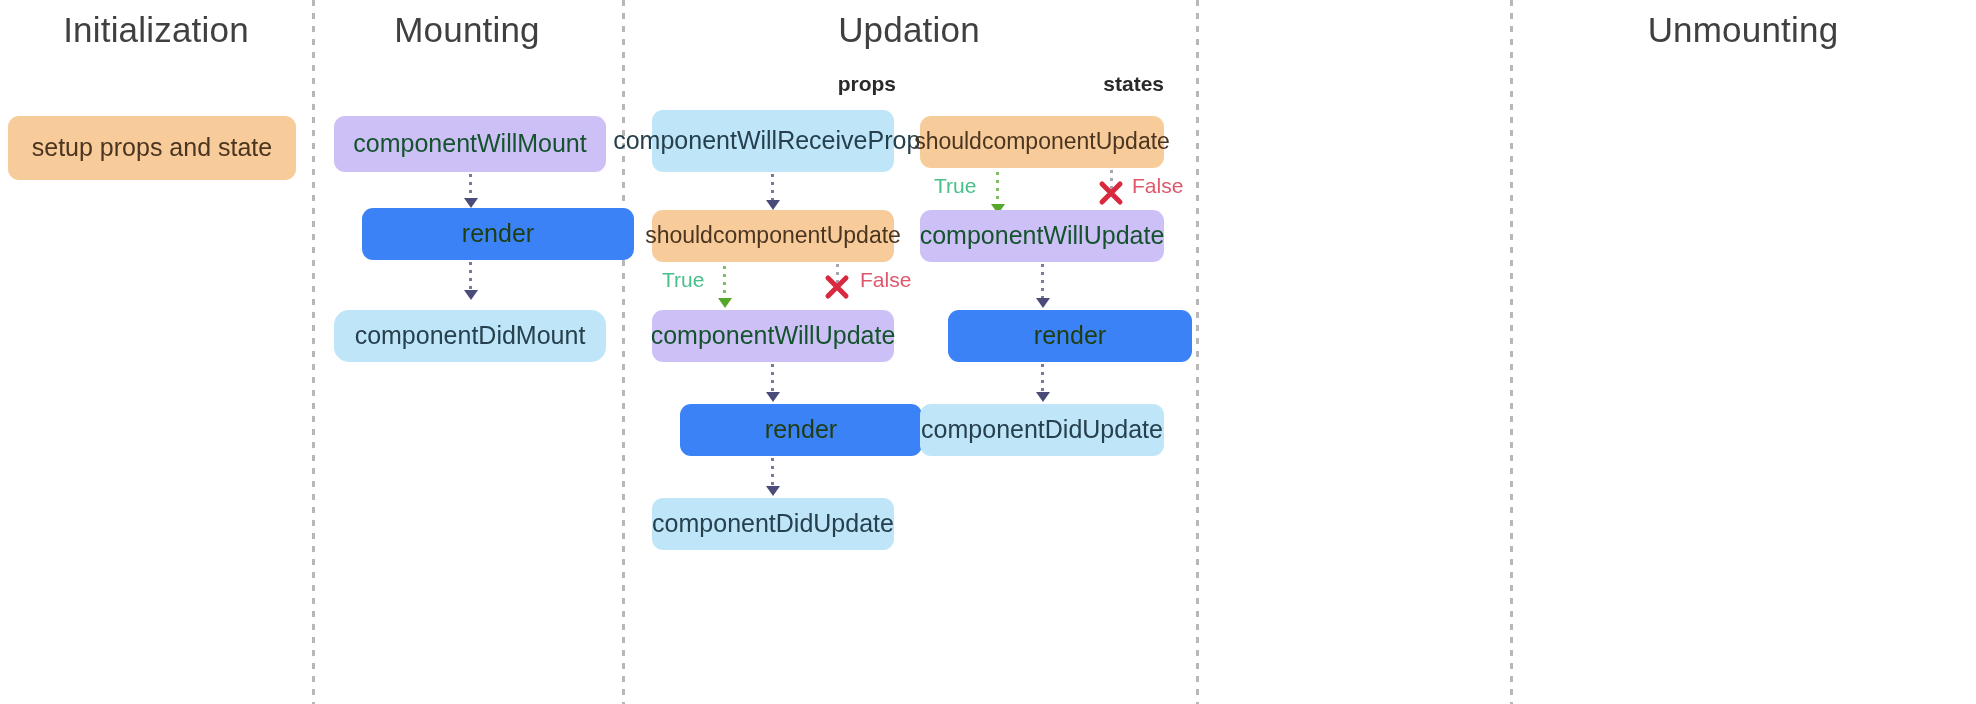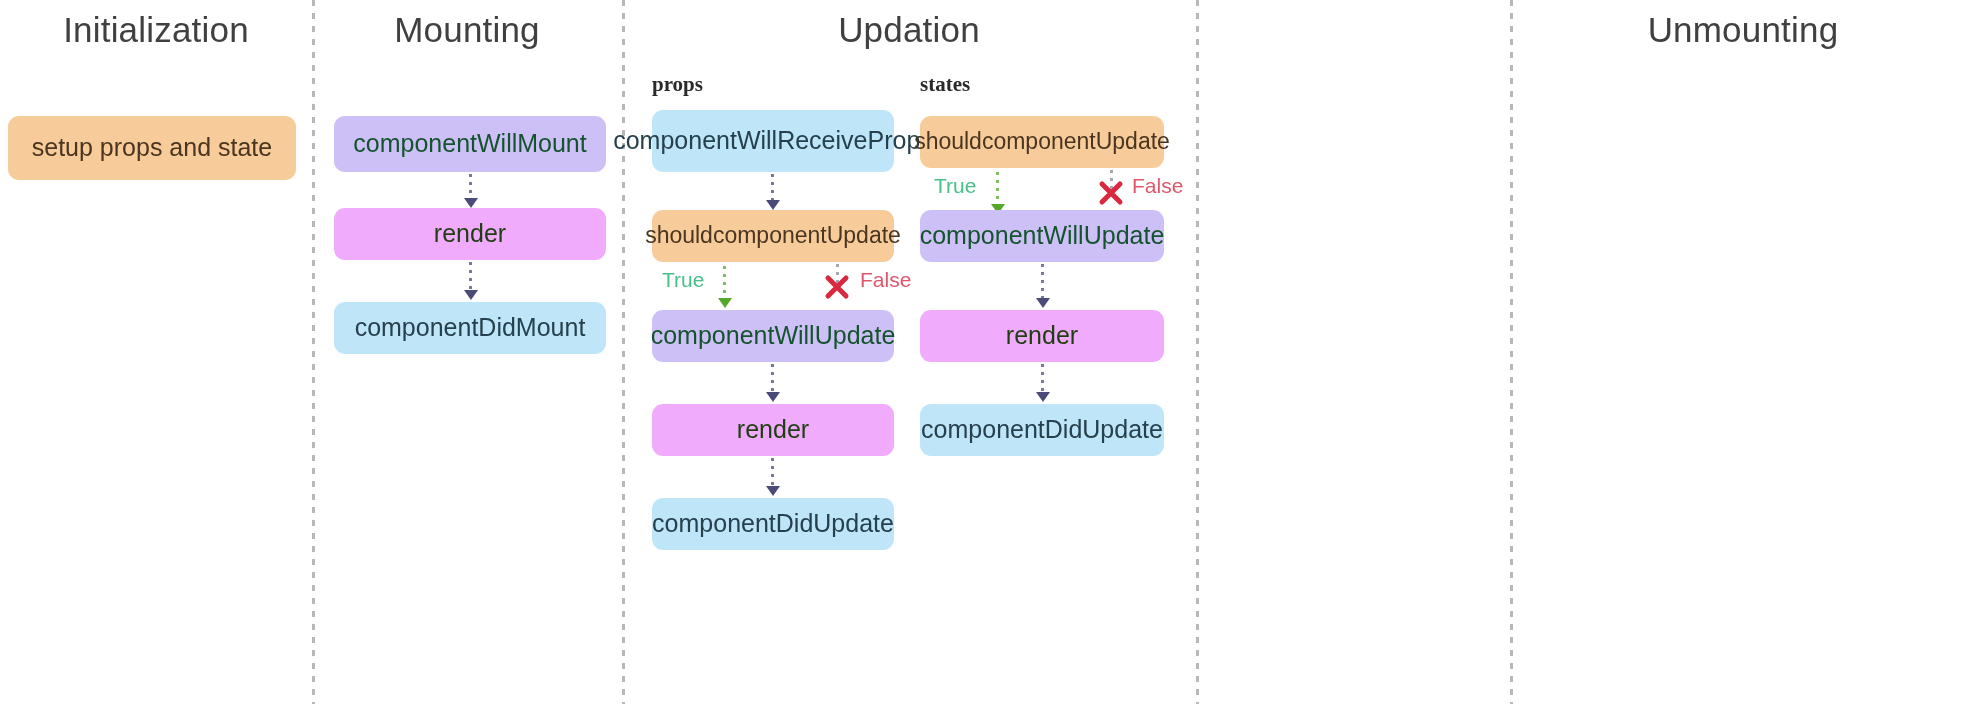--- a/index.html
+++ b/index.html
@@ -35,46 +35,45 @@
     font-size: 35px;
     font-weight: 400;
     color: #404040;
     letter-spacing: 0.2px;
     white-space: nowrap;
   }
 
   
   .sub-title {
     position: absolute;
-    text-align: left;
+    text-align: right;
     font-size: 21px;
     font-weight: 700;
     color: #2a2a2a;
     white-space: nowrap;
-    font-family: Liberation Serif, serif;
   }
 
   
   .lc-box {
     position: absolute;
     border-radius: 11px;
     display: flex;
     align-items: center;
     justify-content: center;
     text-align: center;
     font-size: 25px;
     font-weight: 400;
     line-height: 1.18;
     padding: 4px 8px;
     color: #27303f;
   }
   .lc-box.orange { background: #f8cb9a; color: #4a3520; }
   .lc-box.purple { background: #cdc0f7; color: #14532d; }
   .lc-box.green  { background: #8ed martian; }
-  .lc-box.green  { background: #f0abfc; color: #1f3d10; }
+  .lc-box.green  { background: #3b82f6; color: #1f3d10; margin-left: 28px; }
   .lc-box.blue   { background: #bfe6f8; color: #26404d; }
   .lc-box.small  { font-size: 23px; }
 
   
   .arrow {
     position: absolute;
     width: 4px;
   }
   .arrow .stem {
     position: absolute;
@@ -144,21 +143,21 @@
       <div class="head"></div>
   </div>
 
   <div class="lc-box green" style="left:334px; top:208px; width:272px; height:52px;">render</div>
 
   <div class="arrow navy" style="left:469px; top:262px; height:38px;">
     <div class="stem"></div>
       <div class="head"></div>
   </div>
 
-  <div class="lc-box blue" style="left:334px; top:302px; width:272px; height:52px;">componentDidMount</div>
+  <div class="lc-box blue" style="left:334px; top:310px; width:272px; height:52px;border-radius:15px;">componentDidMount</div>
 
   <div class="lc-box blue" style="left:652px; top:110px; width:242px; height:62px;">componentWillReceiveProps</div>
 
   <div class="arrow navy" style="left:771px; top:174px; height:36px;">
     <div class="stem"></div>
       <div class="head"></div>
   </div>
 
   <div class="lc-box orange small" style="left:652px; top:210px; width:242px; height:52px;">shouldcomponentUpdate</div>
 

